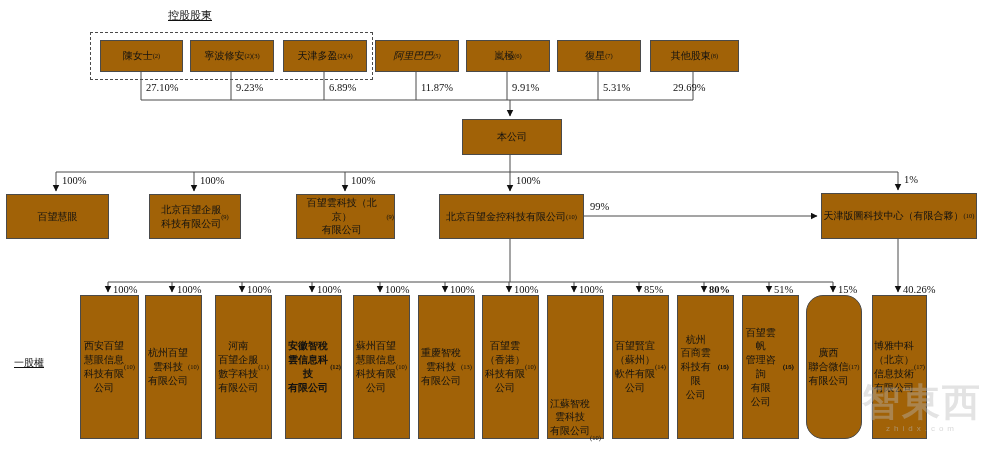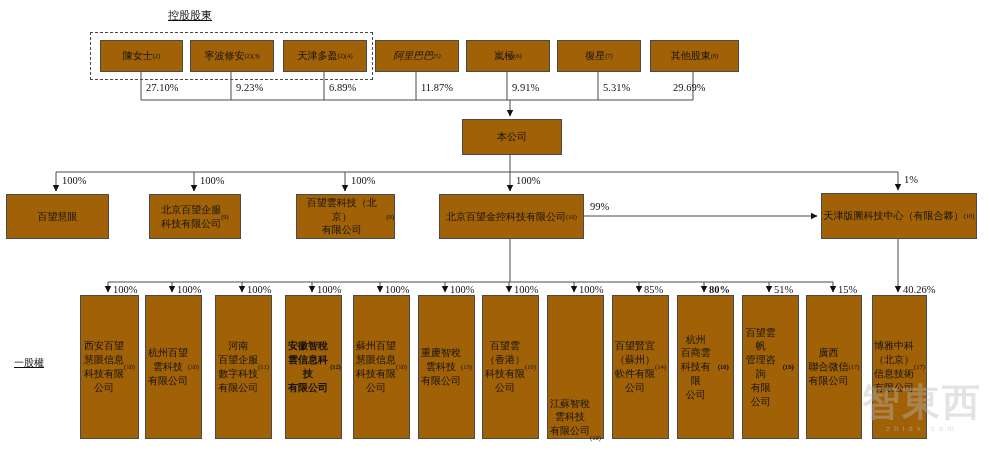--- a/index.html
+++ b/index.html
@@ -249,21 +249,21 @@
 公司</span>
       <sup>(15)(16)</sup>
   </div>
   <div class="box" style="left:742px;top:295px;width:55px;height:142px;">
     <span class="name">百望雲帆
 管理咨詢
 有限
 公司</span>
       <sup>(15)(16)</sup>
   </div>
-  <div class="box" style="left:806px;top:295px;width:54px;height:142px;">
+  <div class="box" style="left:806px;top:295px;width:54px;height:142px;border-radius:17px;">
     <span class="name">廣西
 聯合微信
 有限公司</span>
       <sup>(17)</sup>
   </div>
   <div class="box" style="left:872px;top:295px;width:53px;height:142px;">
     <span class="name">博雅中科
 （北京）
 信息技術
 有限公司</span>

